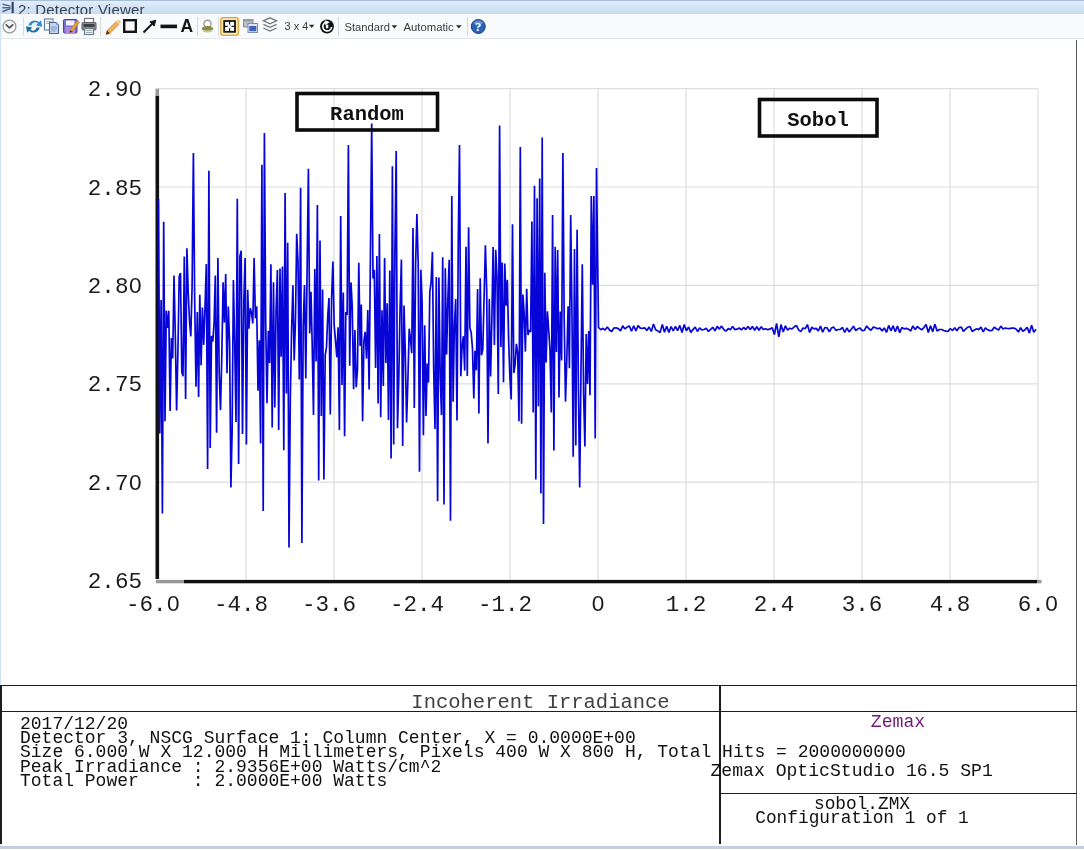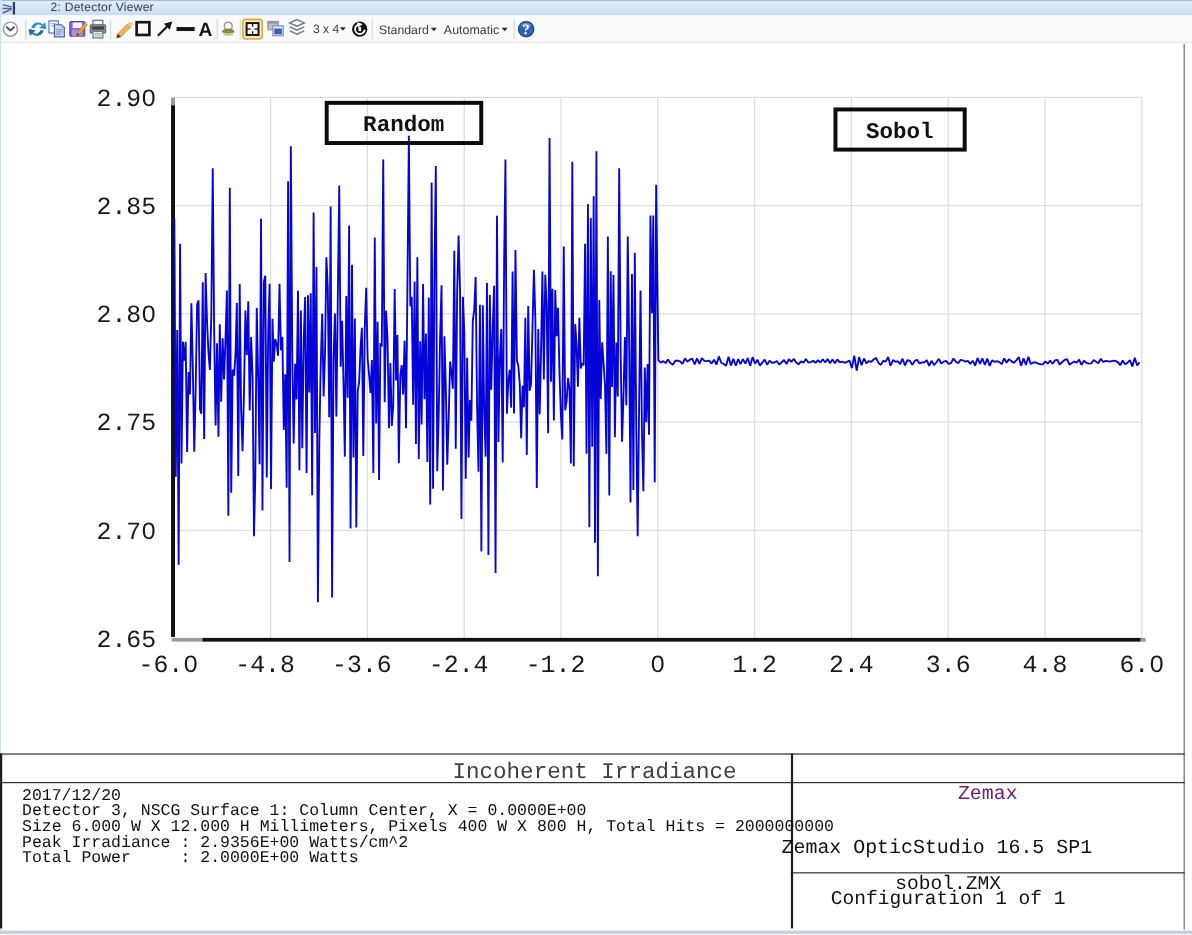--- a/index.html
+++ b/index.html
@@ -2,21 +2,21 @@
 <html><head>
 <meta charset="utf-8">
 <style>
   html,body{margin:0;padding:0;width:1084px;height:850px;background:#fff;overflow:hidden;}
   *{box-sizing:border-box;}
   .abs{position:absolute;}
   body{position:relative;font-family:"Liberation Sans",sans-serif;}
   #titlebar{left:0;top:0;width:1084px;height:14px;
     background:linear-gradient(#e2eefa 0%,#d2e3f4 55%,#c9ddf1 100%);
     border-top:1px solid #a9bed6;}
-  #titletext{left:18px;top:0.5px;font-size:11px;color:#39424e;letter-spacing:0.2px;margin-left:28px;}
+  #titletext{left:18px;top:0.5px;font-size:15px;color:#39424e;letter-spacing:0.2px;}
   #toolbar{left:0;top:14px;width:1084px;height:25px;background:#f8fafb;border-bottom:1px solid #e4e7ea;}
   #winright{left:1076px;top:40px;width:1.3px;height:805px;background:#5a5a5a;}
   #winbottom{left:0;top:846px;width:1084px;height:2.5px;background:#c3cfdd;}
   #winleft{left:0;top:0;width:1.3px;height:848px;background:#cfe0f2;}
   .tline{background:#1d1d1d;}
 </style>
 </head>
 <body>
 <div class="abs" id="titlebar"></div>
 <svg class="abs" style="left:1px;top:1px" width="16" height="13" viewBox="0 0 16 13">
@@ -177,20 +177,20 @@
   <rect x="759.5" y="99.5" width="117.5" height="36.5" fill="none" stroke="#0c0c0c" stroke-width="3.6"></rect>
   <text x="818" y="125.5" font-family="Liberation Mono, monospace" font-size="20.5" font-weight="bold" fill="#111" text-anchor="middle">Sobol</text>
 </svg>
 
 <div class="abs tline" style="left:0;top:684.6px;width:1077px;height:1.5px"></div>
 <div class="abs tline" style="left:0;top:710.8px;width:1077px;height:1.5px"></div>
 <div class="abs tline" style="left:719px;top:792.6px;width:358px;height:1.5px"></div>
 <div class="abs tline" style="left:0.4px;top:684.6px;width:1.5px;height:159px"></div>
 <div class="abs tline" style="left:719px;top:684.6px;width:1.5px;height:159px"></div>
 <div class="abs" style="left:2px;top:690.5px;width:1077px;text-align:center;font-family:'Liberation Mono',monospace;font-size:20.5px;color:#404040;">Incoherent Irradiance</div>
-<div class="abs" style="left:20px;top:716.5px;font-family:'Liberation Mono',monospace;font-size:15px;line-height:14.45px;color:#111;white-space:pre;">2017/12/20
+<div class="abs" style="left:20px;top:716.5px;font-family:'Liberation Mono',monospace;font-size:18px;line-height:14.45px;color:#111;white-space:pre;">2017/12/20
 Detector 3, NSCG Surface 1: Column Center, X = 0.0000E+00
 Size 6.000 W X 12.000 H Millimeters, Pixels 400 W X 800 H, Total Hits = 2000000000
 Peak Irradiance : 2.9356E+00 Watts/cm^2
 Total Power     : 2.0000E+00 Watts</div>
 <div class="abs" style="left:719px;top:715px;width:358px;text-align:center;font-family:'Liberation Mono',monospace;font-size:18.1px;line-height:14.6px;color:#701a75;">Zemax</div>
 <div class="abs" style="left:710.5px;top:764px;width:358px;text-align:left;font-family:'Liberation Mono',monospace;font-size:18.1px;line-height:14.6px;color:#111;">Zemax OpticStudio 16.5 SP1</div>
 <div class="abs" style="left:719px;top:796.5px;width:286px;text-align:center;font-family:'Liberation Mono',monospace;font-size:17.8px;line-height:14.6px;color:#111;">sobol.ZMX<br>Configuration 1 of 1</div>
 
 </body></html>

